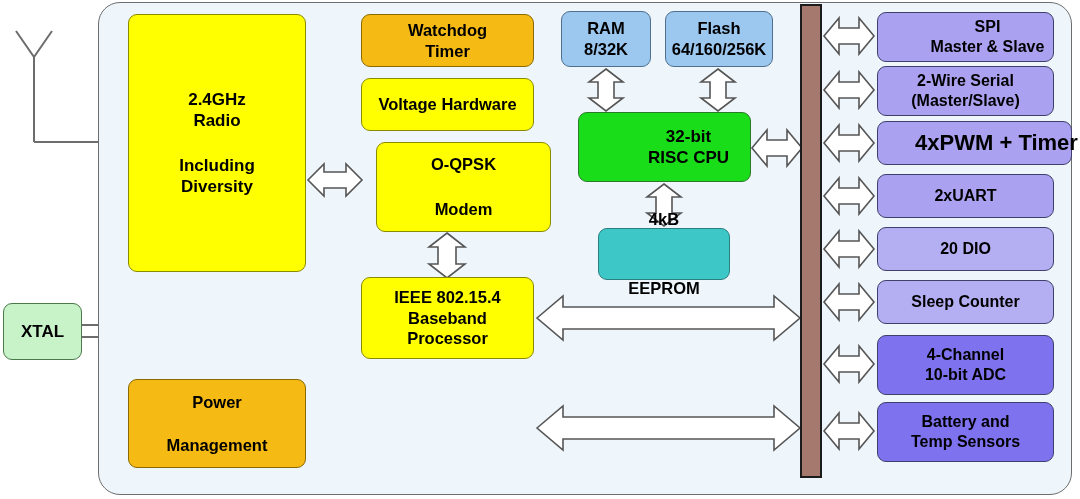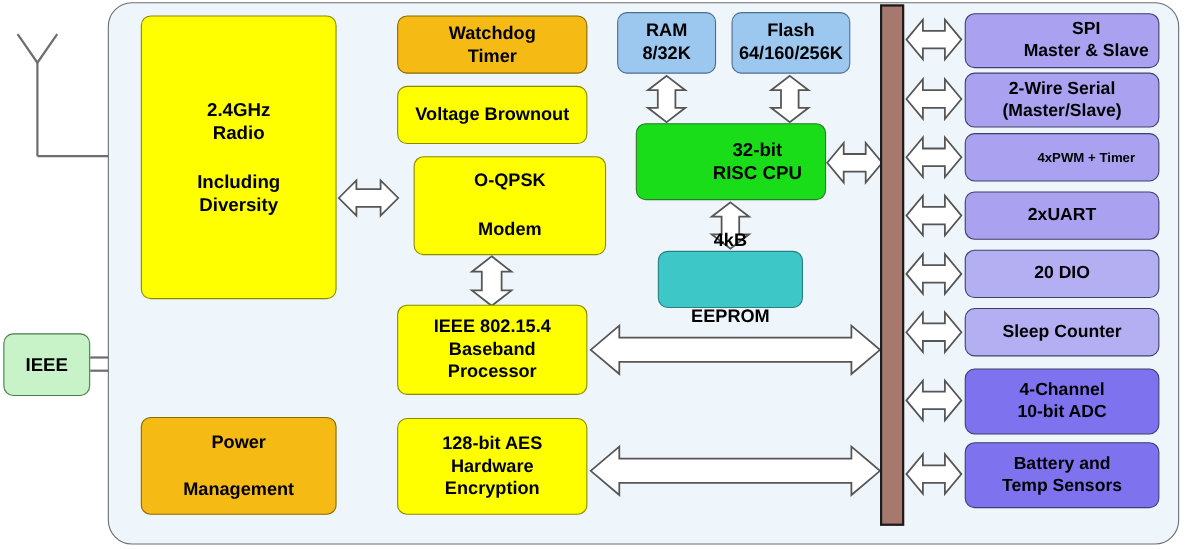--- a/index.html
+++ b/index.html
@@ -45,21 +45,21 @@
 
 <div id="stage">
 
   <svg class="ant" width="1080" height="499">
     <polyline points="16,31 34,57 52,31" fill="none" stroke="#6d6d6d" stroke-width="2"></polyline>
     <line x1="34" y1="57" x2="34" y2="142" stroke="#6d6d6d" stroke-width="2"></line>
     <line x1="34" y1="142" x2="99" y2="142" stroke="#6d6d6d" stroke-width="2"></line>
   </svg>
 
   <div class="blk c-mint" style="left:3px;top:303px;width:79px;height:57px;font-size:17px;">
-    <span>IEEE</span>
+    <span>XTAL</span>
   </div>
   <div class="wire" style="left:82px;top:324px;width:18px;height:1.5px;"></div>
   <div class="wire" style="left:82px;top:336px;width:18px;height:1.5px;"></div>
 
   <div class="chip"></div>
 
   <div class="blk c-yellow" style="left:128px;top:14px;width:178px;height:258px;font-size:17px;">
     <span>2.4GHz</span>
     <span style="margin-bottom:24px;">Radio</span>
     <span>Including</span>
@@ -69,43 +69,38 @@
   <svg class="arw" style="left:308px;top:154px;" width="54" height="52" viewBox="0 0 54 52">
     <polygon points="0,26 16,10 16,18 38,18 38,10 54,26 38,42 38,34 16,34 16,42" fill="#ffffff" stroke="#555555" stroke-width="1.6" stroke-linejoin="miter"></polygon>
   </svg>
 
   <div class="blk c-orange" style="left:361px;top:14px;width:173px;height:53px;font-size:16.5px;">
     <span>Watchdog</span>
     <span>Timer</span>
   </div>
 
   <div class="blk c-yellow" style="left:361px;top:78px;width:173px;height:53px;font-size:16.5px;">
-    <span>Voltage Brownout</span>
+    <span>Voltage Hardware</span>
   </div>
 
   <div class="blk c-yellow" style="left:376px;top:142px;width:175px;height:90px;font-size:16.5px;gap:24px;">
     <span>O-QPSK</span>
     <span>Modem</span>
   </div>
 
   <svg class="arw" style="left:425px;top:233px;" width="44" height="45" viewBox="0 0 44 45">
     <polygon points="22,0 40,14 31,14 31,31 40,31 22,45 4,31 13,31 13,14 4,14" fill="#ffffff" stroke="#555555" stroke-width="1.6" stroke-linejoin="miter"></polygon>
   </svg>
 
   <div class="blk c-yellow" style="left:361px;top:277px;width:173px;height:82px;font-size:16.5px;">
     <span>IEEE 802.15.4</span>
     <span>Baseband</span>
     <span>Processor</span>
   </div>
 
-  <div class="blk c-yellow" style="left:361px;top:380px;width:173px;height:88px;font-size:16.5px;">
-    <span>128-bit AES</span>
-    <span>Hardware</span>
-    <span>Encryption</span>
-  </div>
 
   <div class="blk c-orange" style="left:128px;top:379px;width:178px;height:89px;font-size:16.5px;gap:22px;">
     <span>Power</span>
     <span>Management</span>
   </div>
 
   <svg class="arw" style="left:537px;top:292px;" width="263" height="52" viewBox="0 0 263 52">
     <polygon points="0,26 26,4 26,15 237,15 237,4 263,26 237,48 237,37 26,37 26,48" fill="#ffffff" stroke="#555555" stroke-width="1.6" stroke-linejoin="miter"></polygon>
   </svg>
 
@@ -179,21 +174,21 @@
   <div class="blk c-lilac" style="left:877px;top:12px;width:177px;height:50px;font-size:16px;padding-left:44px;">
     <span>SPI</span>
     <span>Master &amp; Slave</span>
   </div>
 
   <div class="blk c-lilac" style="left:877px;top:66px;width:177px;height:50px;font-size:16px;">
     <span>2-Wire Serial</span>
     <span>(Master/Slave)</span>
   </div>
 
-  <div class="blk c-lilac" style="left:877px;top:121px;width:177px;height:44px;font-size:12px;padding-left:44px;">
+  <div class="blk c-lilac" style="left:877px;top:121px;width:195px;height:44px;font-size:22px;padding-left:44px;">
     <span>4xPWM + Timer</span>
   </div>
 
   <div class="blk c-lilac" style="left:877px;top:174px;width:177px;height:44px;font-size:16px;">
     <span>2xUART</span>
   </div>
 
   <div class="blk c-lilac2" style="left:877px;top:227px;width:177px;height:44px;font-size:16px;">
     <span>20 DIO</span>
   </div>

